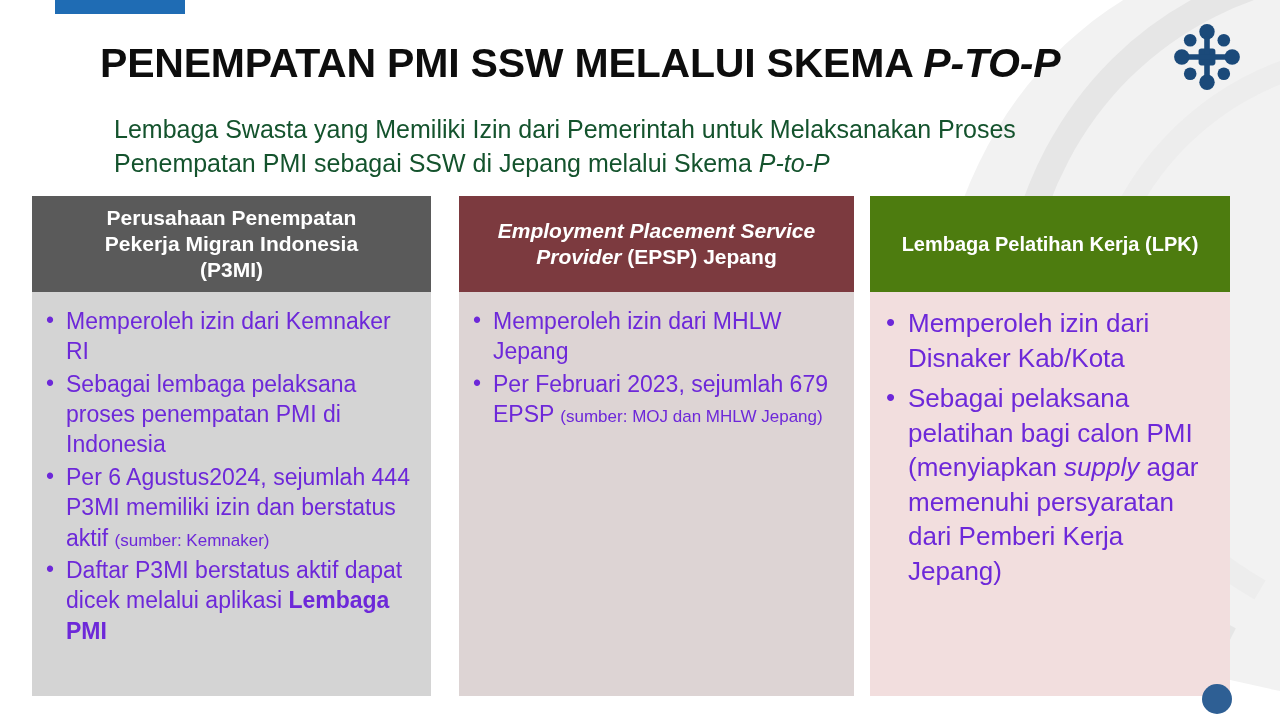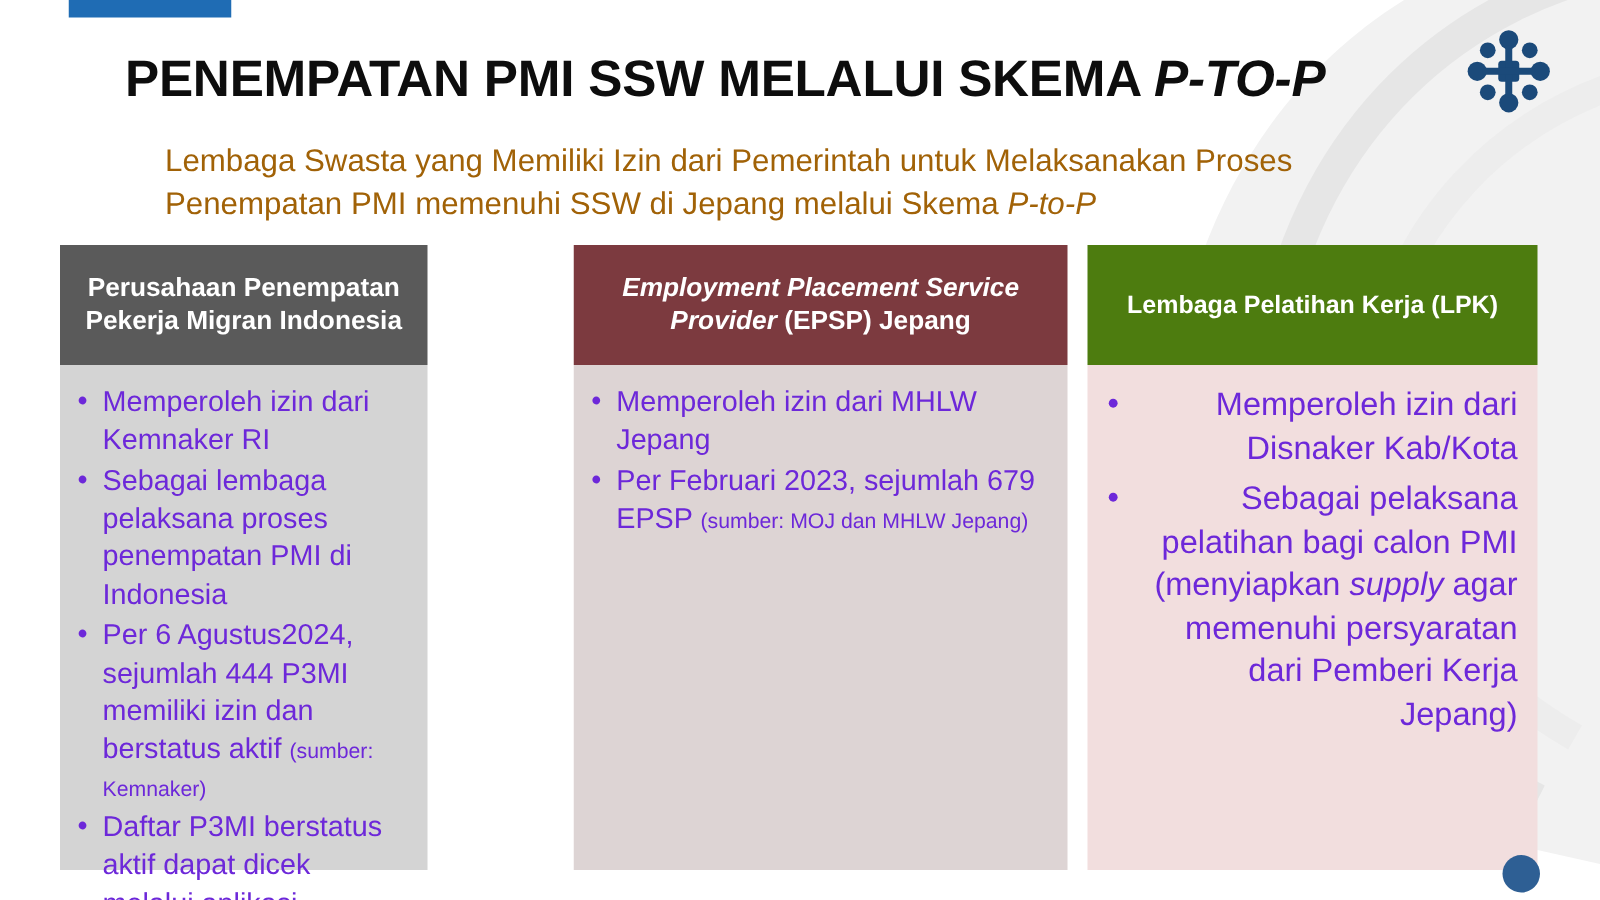--- a/index.html
+++ b/index.html
@@ -53,41 +53,41 @@
     font-weight: bold;
     color: #0d0d0d;
     letter-spacing: -0.2px;
     white-space: nowrap;
   }
   .title .ital {
     font-style: italic;
   }
   .subtitle {
     position: absolute;
-    left: 132px;
+    left: 114px;
     top: 112px;
     width: 1070px;
     font-size: 25px;
     line-height: 1.36;
-    color: #a16207;
+    color: #14532d;
   }
   .subtitle .ital { font-style: italic; }
 
   .cols {
     position: absolute;
     left: 0;
     top: 196px;
     width: 1280px;
     height: 500px;
   }
   .col {
     position: absolute;
     top: 0;
   }
-  .col-1 { left: 48px;  width: 294px; }
+  .col-1 { left: 32px;  width: 399px; }
   .col-2 { left: 459px; width: 395px; }
   .col-3 { left: 870px; width: 360px; }
 
   .col-head {
     color: #ffffff;
     text-align: center;
     font-weight: bold;
     display: flex;
     align-items: center;
     justify-content: center;
@@ -143,21 +143,21 @@
   .col-1 ul.bullets li,
   .col-2 ul.bullets li {
     font-size: 23px;
     line-height: 1.32;
   }
   .col-3 ul.bullets li {
     font-size: 26px;
     line-height: 1.33;
     margin-bottom: 6px;
   }
-  .col-3 ul.bullets { padding-left: 34px; text-align: right; }
+  .col-3 ul.bullets { padding-left: 34px; }
   .col-3 ul.bullets li::before { left: -22px; }
 
   .small {
     font-size: 17px;
   }
   .bold { font-weight: bold; }
   .ital { font-style: italic; margin-top: 26px; }
 
   .corner-dot {
     position: absolute;
@@ -197,30 +197,31 @@
       <rect x="20" y="46" width="60" height="8" rx="4"></rect>
     </g>
   </svg>
 
   <div class="title">
     <span>PENEMPATAN PMI SSW MELALUI SKEMA </span><span class="ital">P-TO-P</span>
   </div>
 
   <div class="subtitle">
     <div>Lembaga Swasta yang Memiliki Izin dari Pemerintah untuk Melaksanakan Proses</div>
-    <div><span>Penempatan PMI memenuhi SSW di Jepang melalui Skema </span><span class="ital">P-to-P</span></div>
+    <div><span>Penempatan PMI sebagai SSW di Jepang melalui Skema </span><span class="ital">P-to-P</span></div>
   </div>
 
   <div class="cols">
 
     <div class="col col-1">
       <div class="col-head">
         <div>
           <div>Perusahaan Penempatan</div>
           <div>Pekerja Migran Indonesia</div>
+          <div>(P3MI)</div>
         </div>
       </div>
       <div class="col-body">
         <ul class="bullets">
           <li><span>Memperoleh izin dari Kemnaker RI</span></li>
           <li><span>Sebagai lembaga pelaksana proses penempatan PMI di Indonesia</span></li>
           <li><span>Per 6 Agustus2024, sejumlah 444 P3MI memiliki izin dan berstatus aktif</span> <span class="small">(sumber: Kemnaker)</span></li>
           <li><span>Daftar P3MI berstatus aktif dapat dicek melalui aplikasi </span><span class="bold">Lembaga PMI</span></li>
         </ul>
       </div>

